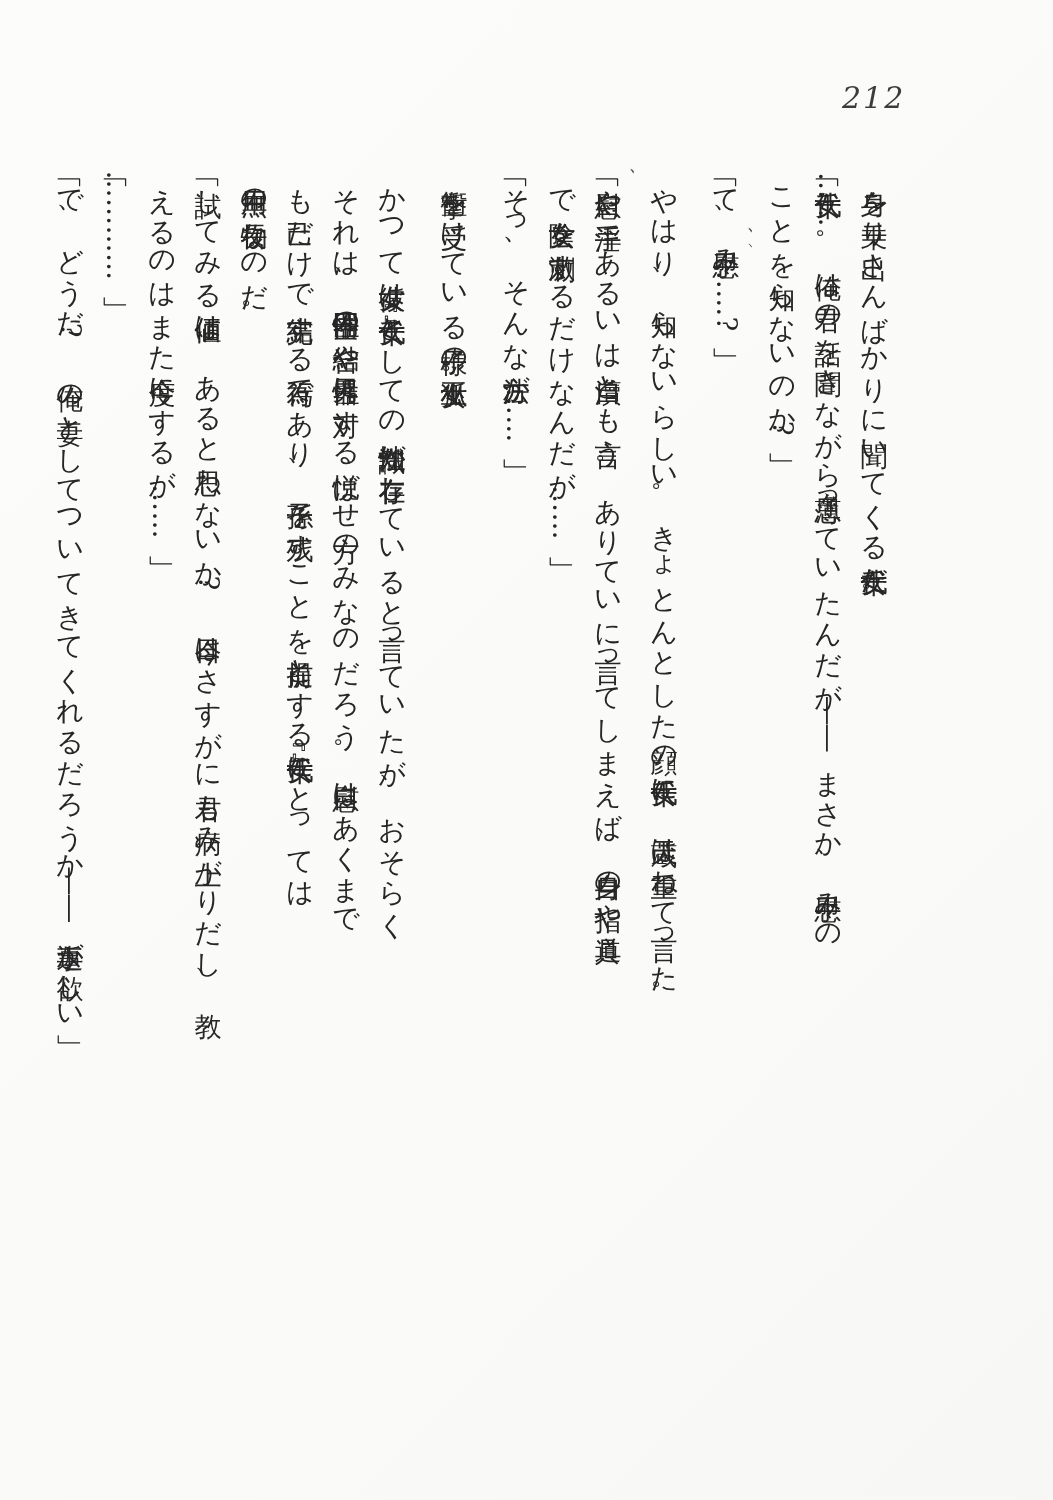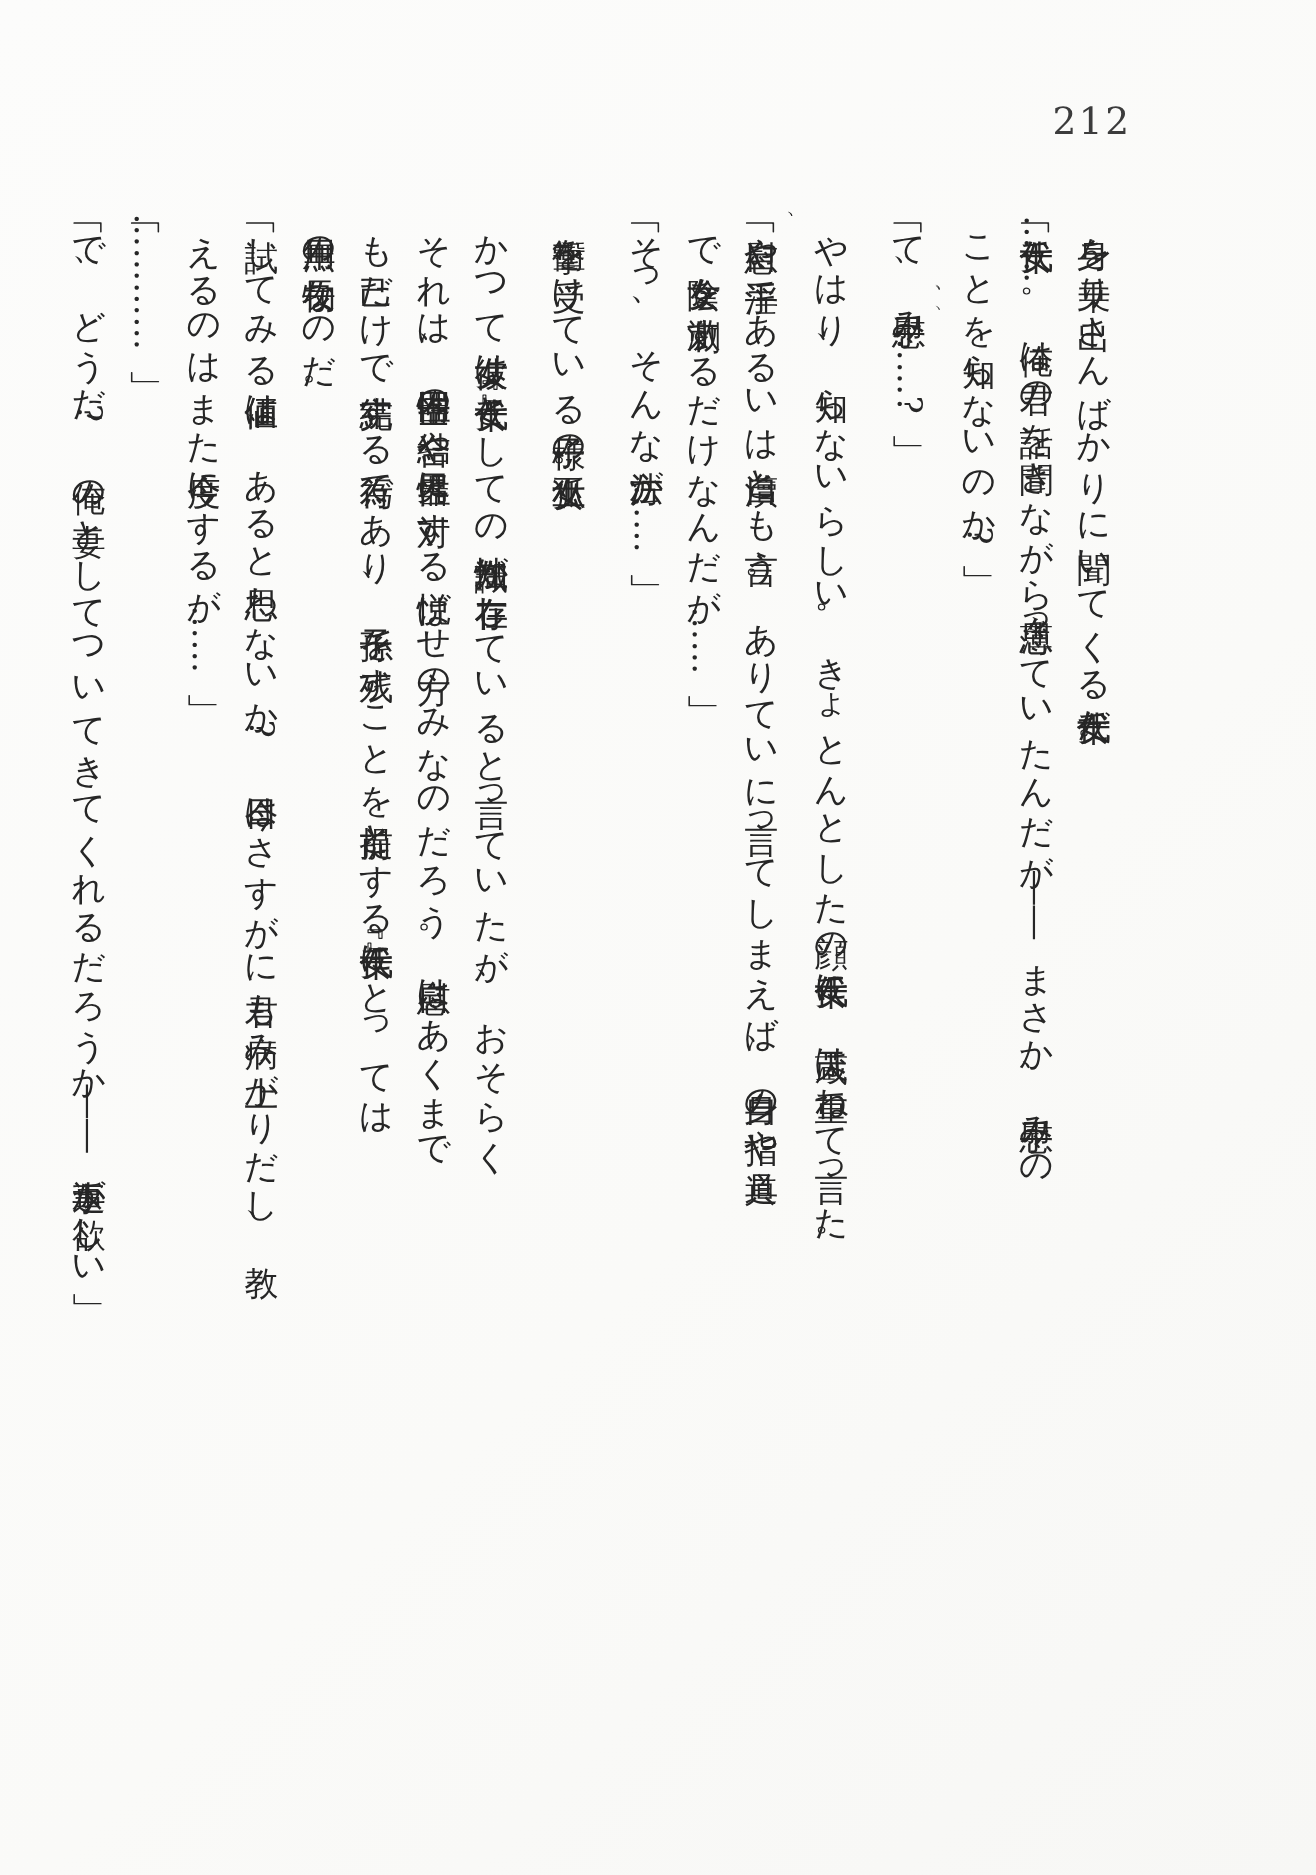--- a/index.html
+++ b/index.html
@@ -17,20 +17,21 @@
   .page {
     position: absolute;
     inset: 0;
     background: linear-gradient(135deg, #fcfcfb 0%, #fafaf8 60%, #f7f7f5 100%);
   }
   .page-number {
     position: absolute;
     top: 80px;
     left: 842px;
     font-size: 30px;
+    font-style: italic;
     letter-spacing: 2px;
     color: #3c3c3c;
   }
   .text-block {
     position: absolute;
     top: 170px;
     right: 140px;
     height: 1045px;
     writing-mode: vertical-rl;
     text-orientation: mixed;

